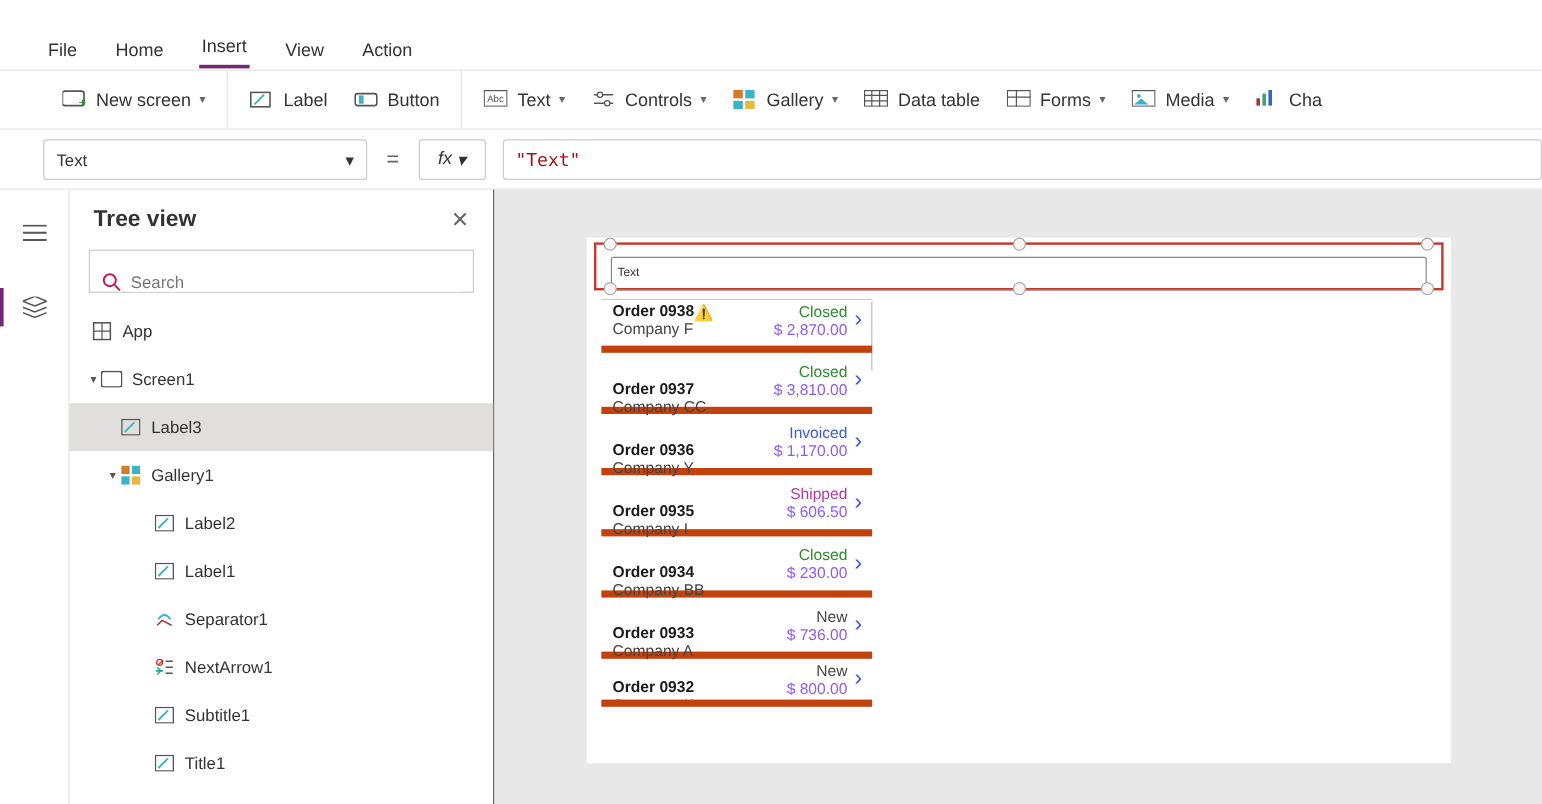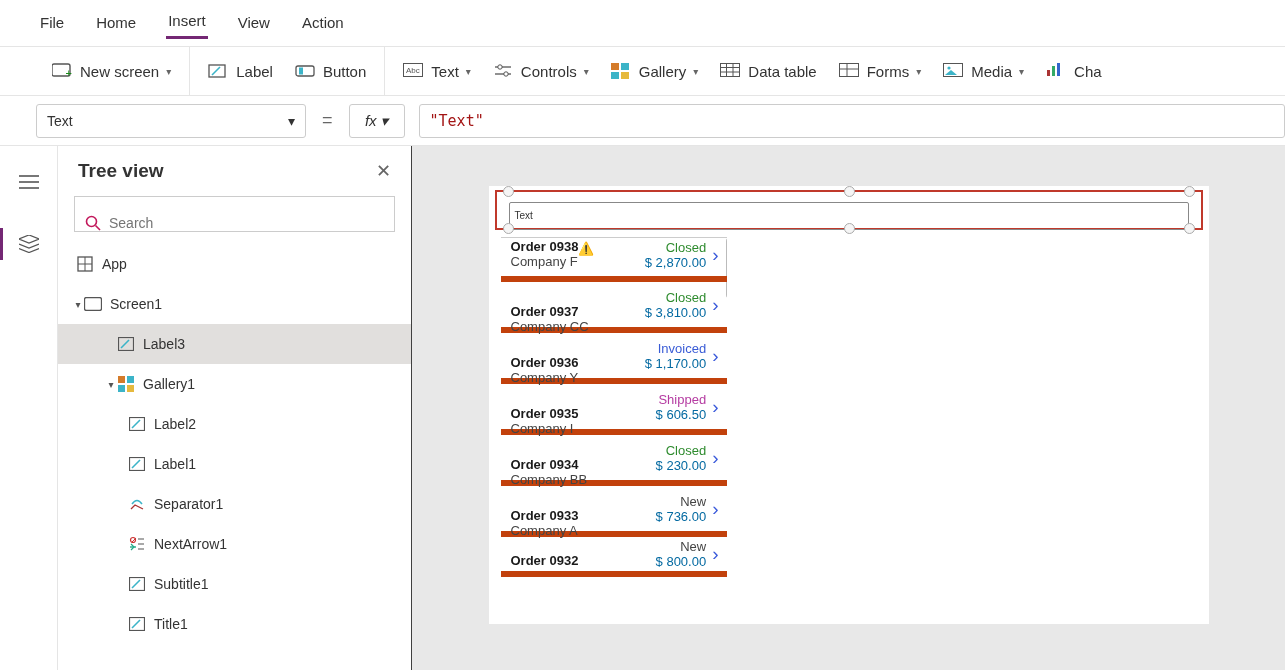--- a/index.html
+++ b/index.html
@@ -1,19 +1,19 @@
 <!DOCTYPE html>
 <html><head>
 <meta charset="utf-8">
 <style>
 * { box-sizing: border-box; margin: 0; padding: 0; font-family: "Segoe UI", Arial, sans-serif; }
 body { background: #fff; width: 1285px; height: 670px; overflow: hidden; color: #333; }
 
 
-.menubar { height: 46px; display: flex; align-items: center; padding-left: 38px; gap: 28px; border-bottom: 1px solid #fff; }
+.menubar { height: 46px; display: flex; align-items: flex-end; padding-left: 38px; gap: 28px; border-bottom: 1px solid #fff; margin-top: 12px; }
 .menubar .item { font-size: 15px; color: #333; cursor: pointer; padding: 6px 2px; }
 .menubar .item.active { color: #333; font-weight: 400; border-bottom: 3px solid #742774; padding-bottom: 7px; }
 
 
 .toolbar { height: 50px; display: flex; align-items: center; border-top: 1px solid #e5e5e5; border-bottom: 1px solid #e5e5e5; padding-left: 34px; gap: 0; }
 .tool-group { display: flex; align-items: center; gap: 22px; padding: 0 18px; height: 100%; }
 .tool-sep { width: 1px; height: 100%; background: #e5e5e5; }
 .tool-btn { display: flex; align-items: center; gap: 8px; font-size: 15px; color: #333; cursor: pointer; }
 .tool-btn .chev { font-size: 10px; color: #666; margin-left: -1px; }
 .icon-box { width: 20px; height: 16px; display: inline-block; }
@@ -40,40 +40,40 @@
 .tree-header .close { font-size: 18px; cursor: pointer; color: #666; }
 .search-box { margin: 0 16px 12px 16px; height: 36px; border: 1px solid #ccc; display: flex; align-items: flex-end; padding: 0 10px; gap: 8px; }
 .search-box input { border: none; outline: none; font-size: 14px; flex: 1; }
 .tree { padding-left: 0; }
 .tree-row { display: flex; align-items: center; height: 40px; font-size: 14px; cursor: pointer; padding-right: 12px; }
 .tree-row.selected { background: #e1dfdd; }
 .tree-row .caret { width: 12px; font-size: 10px; color: #555; text-align: center; }
 .tree-row .ticon { width: 18px; height: 18px; margin-right: 8px; display: inline-flex; align-items: center; justify-content: center; }
 .ind-0 { padding-left: 18px; }
 .ind-1 { padding-left: 14px; }
-.ind-2 { padding-left: 47px; }
+.ind-2 { padding-left: 30px; }
 .ind-3 { padding-left: 70px; }
 
 
 .canvas { flex: 1; background: #e8e8e8; position: relative; display: flex; justify-content: center; padding-top: 40px; }
 .phone-frame { width: 720px; height: 438px; background: #fff; position: relative; }
 .label-selected { position: absolute; left: 6px; right: 6px; top: 4px; height: 40px; border: 2px solid #c0392b; }
 .label-inner { position: absolute; left: 12px; right: 12px; top: 10px; height: 28px; border: 1px solid #888; border-radius: 2px; }
 .label-text { position: absolute; left: 18px; top: 18px; font-size: 10px; color: #333; }
 .handle { width: 11px; height: 11px; background: #f5f5f5; border: 1px solid #aaa; border-radius: 50%; position: absolute; }
 
 
 .gallery { position: absolute; left: 12px; top: 51px; width: 226px; bottom: 0; overflow: hidden; border-top: 1px solid #ccc; }
 .grow { border-bottom: 6px solid #c2410c; padding: 6px 8px 6px 10px; display: flex; align-items: center; height: 51px; position: relative; }
 .grow .col1 { flex: 1; }
 .grow .order { font-size: 13px; font-weight: 600; color: #1a1a1a; margin-top: 28px; }
 .grow .company { font-size: 13px; color: #444; }
 .grow .col2 { text-align: right; width: 78px; }
 .grow .status { font-size: 13px; }
-.grow .amount { font-size: 13px; color: #0369a1; }
+.grow .amount { font-size: 13px; color: #8b5cf6; }
 .grow .arrow { color: #3b5bdb; font-size: 19px; margin-left: 6px; }
 .st-closed { color: #2e8b2e; }
 .st-invoiced { color: #395bd6; }
 .st-shipped { color: #b53ba1; }
 .st-new { color: #444; }
 .gallery-scroll { position: absolute; right: -5px; top: 0; width: 6px; height: 60px; background: #bbb; border-radius: 3px; }
 
 .warn-icon { position: absolute; font-size: 13px; top: 3px; left: 78px; }
 
 

